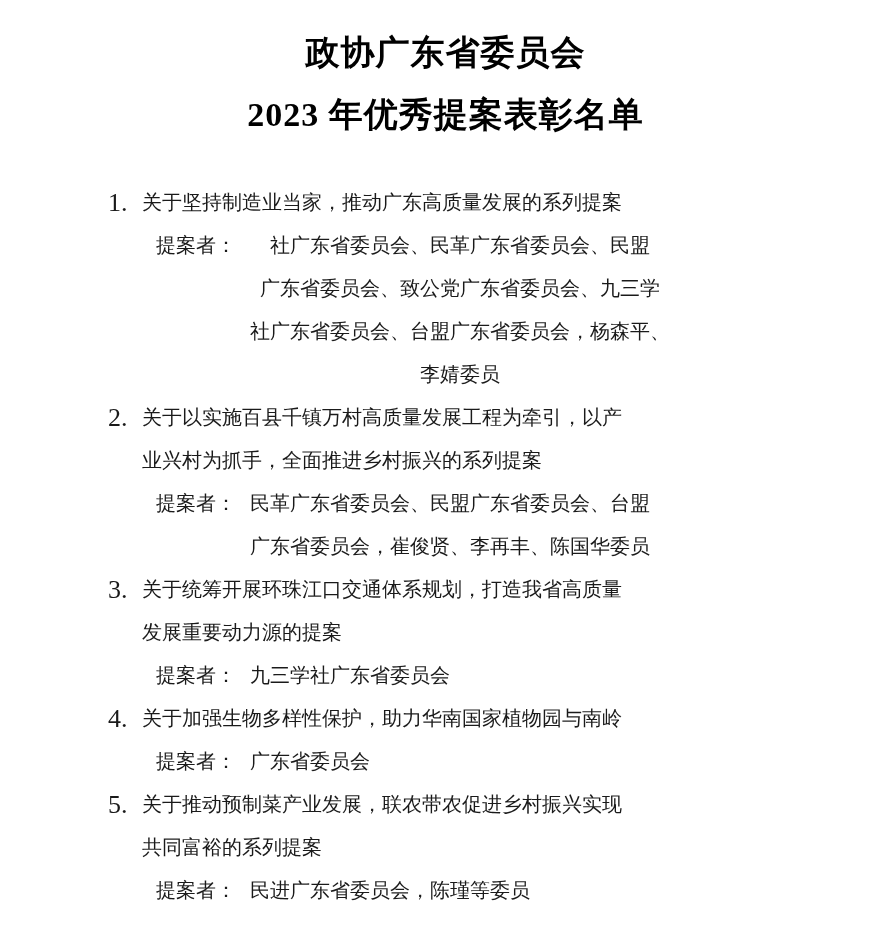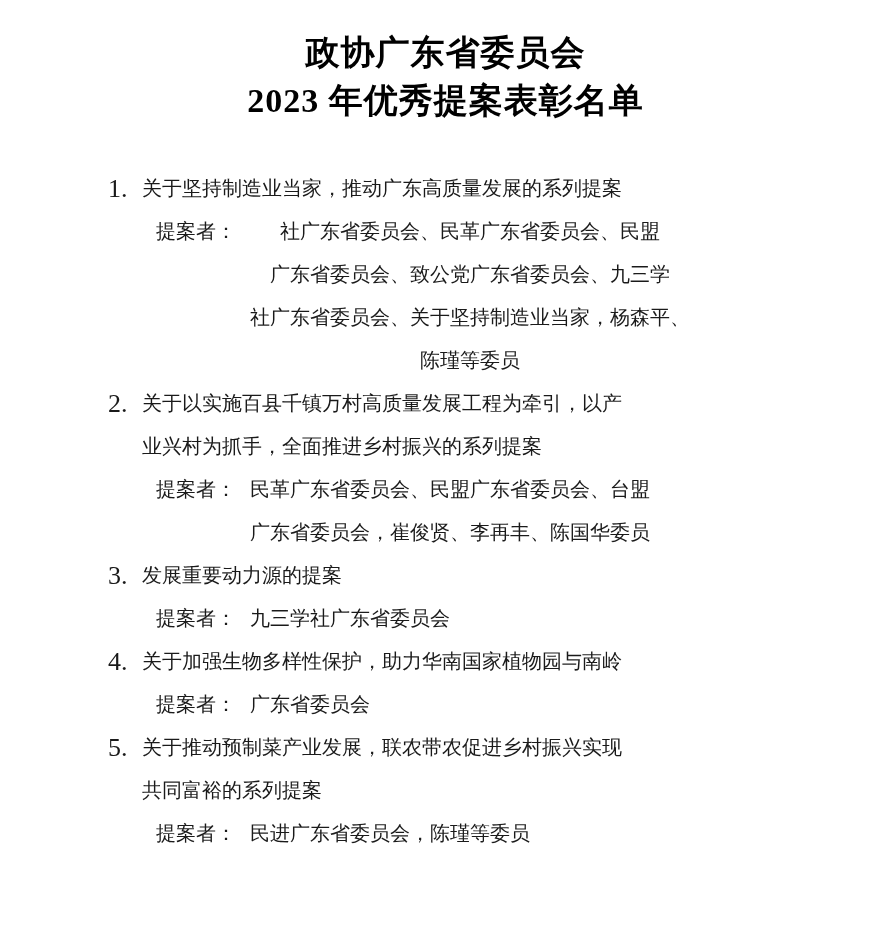--- a/index.html
+++ b/index.html
@@ -24,21 +24,21 @@
     font-size: 34px;
     font-weight: bold;
     line-height: 42px;
     color: #000000;
     letter-spacing: 1px;
   }
   .doc-subtitle {
     font-size: 34px;
     font-weight: bold;
     line-height: 42px;
-    margin-top: 6px;
+    margin-top: 20px;
     color: #000000;
     letter-spacing: 1px;
   }
   .list {
     margin-top: 45px;
     padding-left: 142px;
     padding-right: 60px;
   }
   .line {
     font-size: 20px;
@@ -79,22 +79,22 @@
   <div class="item">
     <span class="item-num">1.</span>
     <div class="item-title">
           <div class="line">关于坚持制造业当家，推动广东高质量发展的系列提案</div>
         </div>
     <div class="proposer">
       <span class="proposer-label line">提案者：</span>
       <div class="proposer-lines">
             <div class="line">社广东省委员会、民革广东省委员会、民盟</div>
             <div class="line">广东省委员会、致公党广东省委员会、九三学</div>
-            <div class="line">社广东省委员会、关于坚持制造业当家，杨森平、</div>
-            <div class="line">陈瑾等委员</div>
+            <div class="line">社广东省委员会、台盟广东省委员会，杨森平、</div>
+            <div class="line">李婧委员</div>
           </div>
     </div>
   </div>
 
   <div class="item">
     <span class="item-num">2.</span>
     <div class="item-title">
           <div class="line">关于以实施百县千镇万村高质量发展工程为牵引，以产</div>
           <div class="line">业兴村为抓手，全面推进乡村振兴的系列提案</div>
         </div>
@@ -103,20 +103,21 @@
       <div class="proposer-lines">
             <div class="line">民革广东省委员会、民盟广东省委员会、台盟</div>
             <div class="line">广东省委员会，崔俊贤、李再丰、陈国华委员</div>
           </div>
     </div>
   </div>
 
   <div class="item">
     <span class="item-num">3.</span>
     <div class="item-title">
+          <div class="line">关于统筹开展环珠江口交通体系规划，打造我省高质量</div>
           <div class="line">发展重要动力源的提案</div>
         </div>
     <div class="proposer">
       <span class="proposer-label line">提案者：</span>
       <div class="proposer-lines">
             <div class="line">九三学社广东省委员会</div>
           </div>
     </div>
   </div>
 

